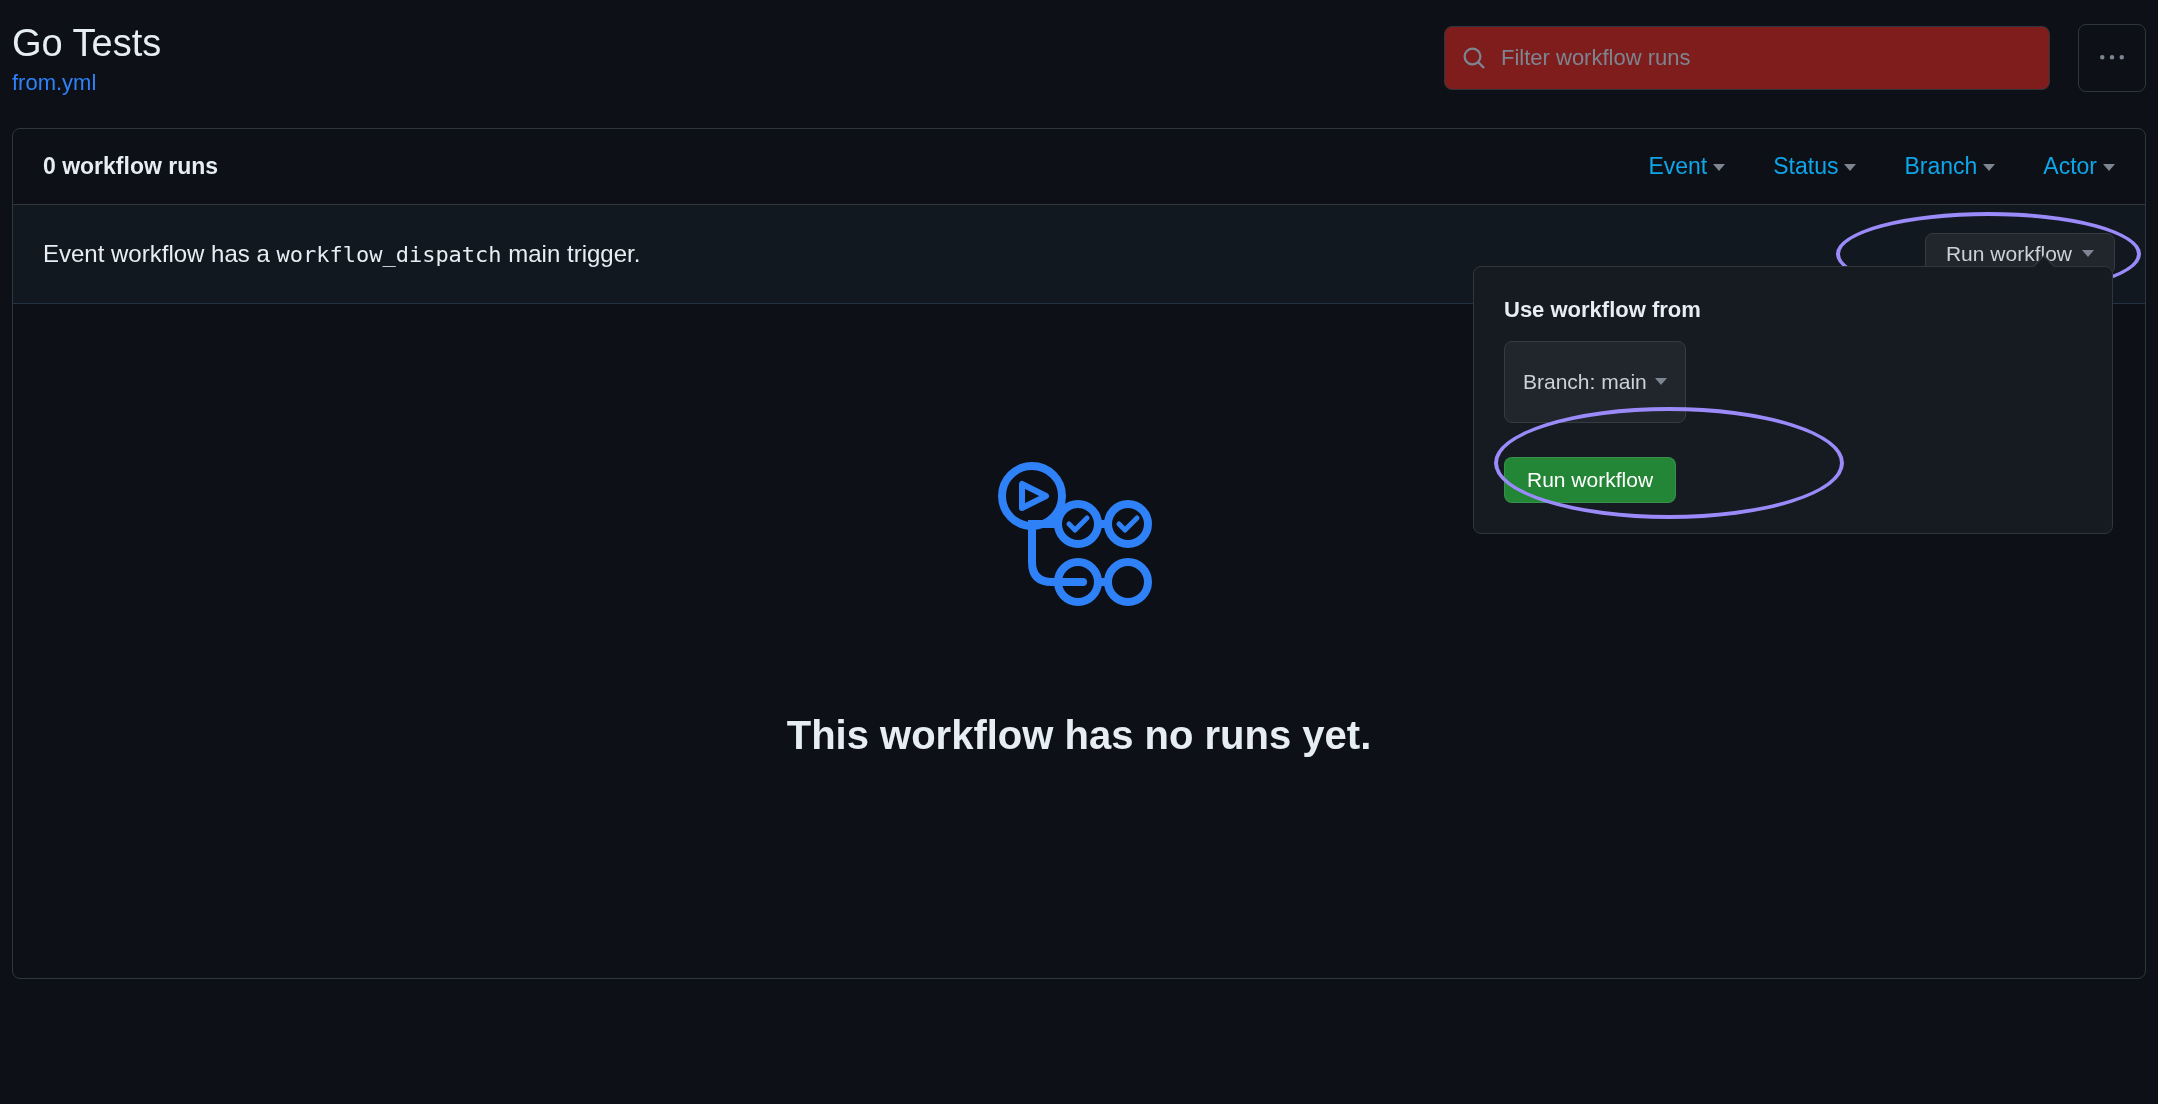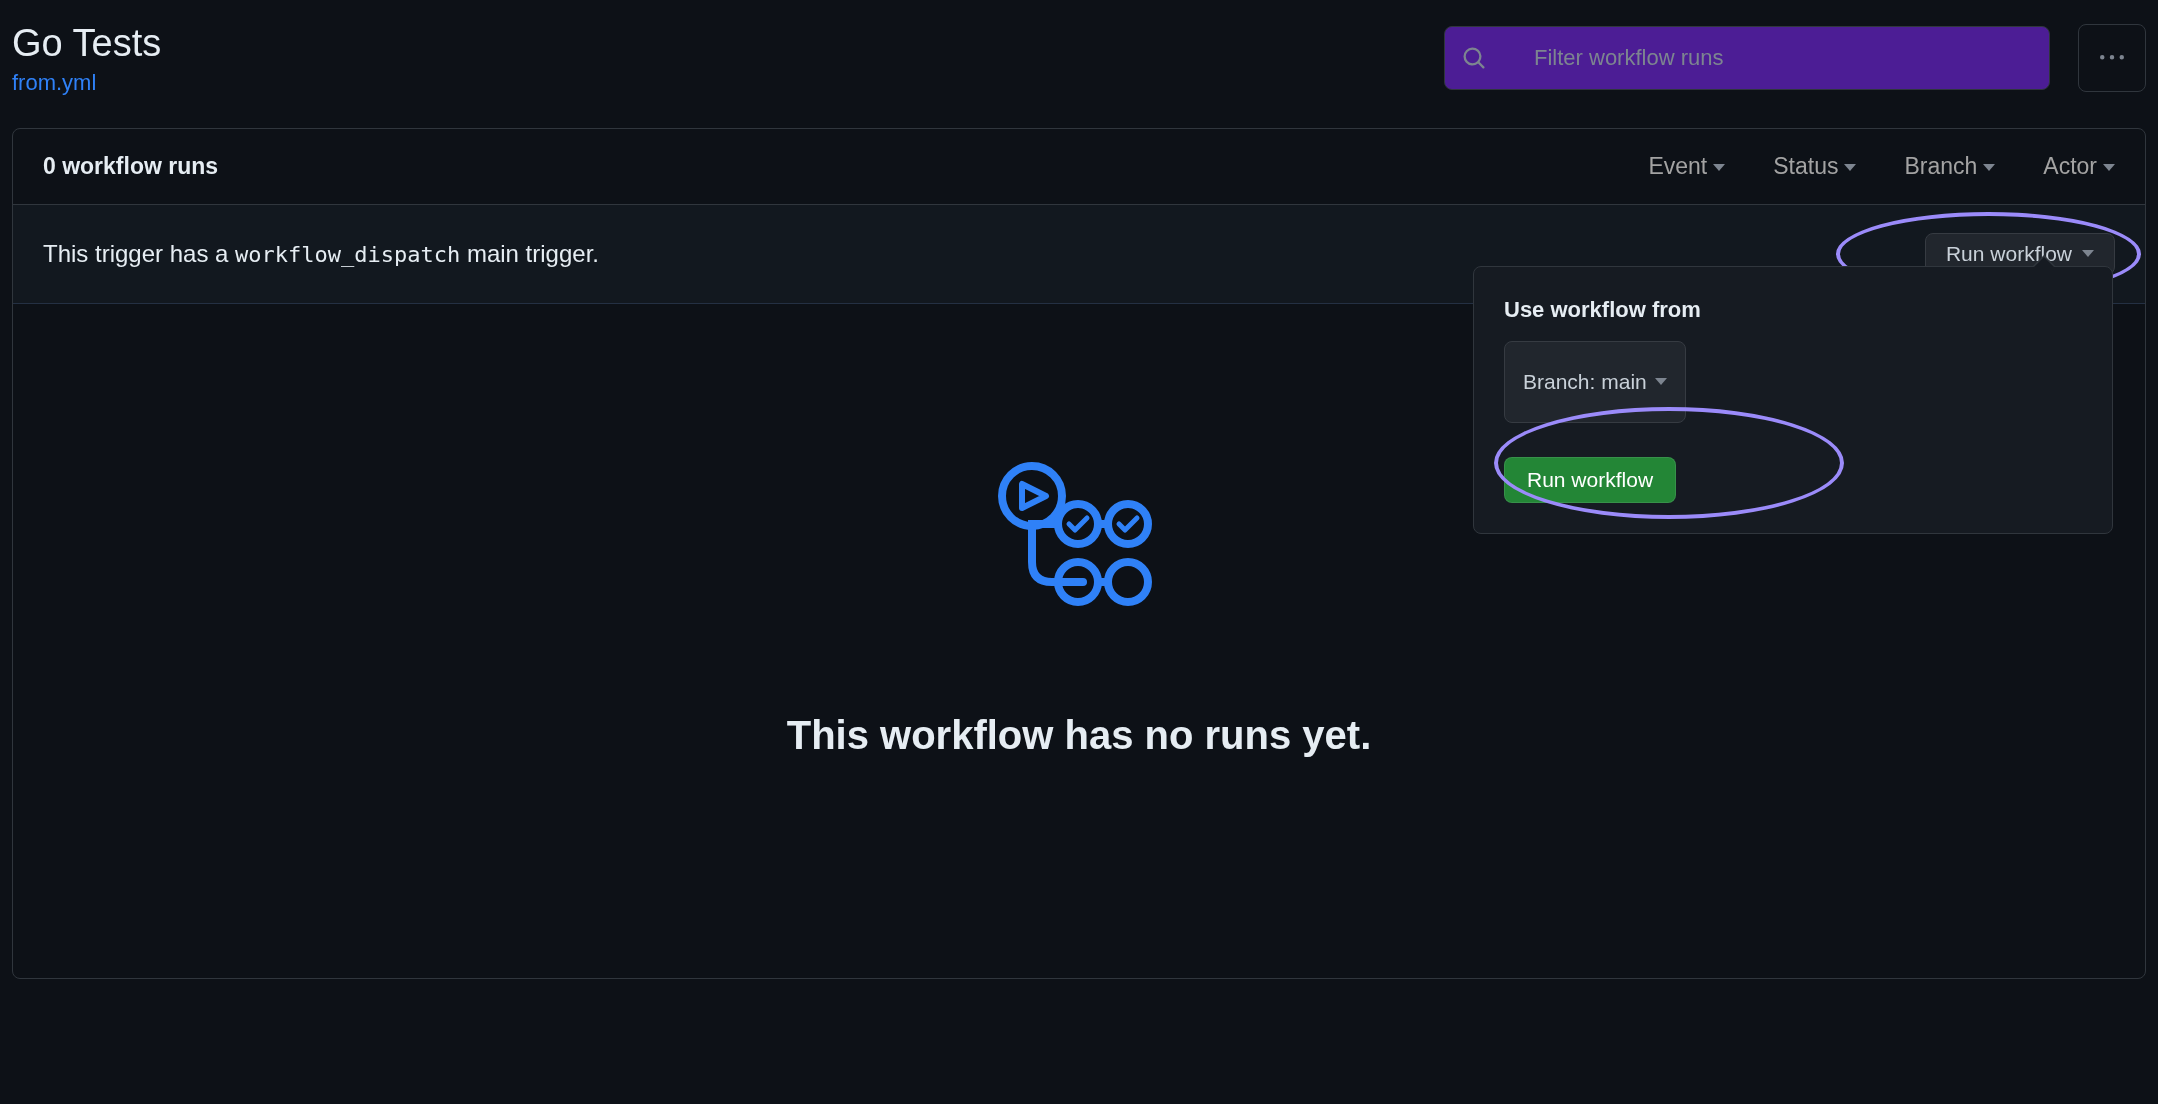--- a/index.html
+++ b/index.html
@@ -58,24 +58,24 @@
       top: 50%;
       transform: translateY(-50%);
       width: 24px;
       height: 24px;
       fill: #7d8590;
     }
     
     .search-input {
       width: 100%;
       height: 64px;
-      background: #4c1d95;
+      background: #7f1d1d;
       border: 1px solid #30363d;
       border-radius: 8px;
-      padding: 5px 12px 5px 89px;
+      padding: 5px 12px 5px 56px;
       color: #e6edf3;
       font-size: 22px;
       outline: none;
     }
     
     .search-input::placeholder {
       color: #7d8590;
     }
     
     .kebab-btn {
@@ -120,21 +120,21 @@
     
     .filter-group {
       display: flex;
       gap: 48px;
     }
     
     .filter-dd {
       display: flex;
       align-items: center;
       gap: 6px;
-      color: #a3a3a3;
+      color: #0ea5e9;
       font-size: 23px;
       cursor: pointer;
       background: none;
       border: none;
     }
     
     .caret-down {
       width: 0;
       height: 0;
       border-left: 6px solid transparent;
@@ -337,21 +337,21 @@
         </button>
         <button class="filter-dd">
           <span>Actor</span>
           <span class="caret-down"></span>
         </button>
       </div>
     </div>
 
     <div class="dispatch-row">
       <div class="dispatch-text">
-        <span>This trigger has a </span><code>workflow_dispatch</code><span> main trigger.</span>
+        <span>Event workflow has a </span><code>workflow_dispatch</code><span> main trigger.</span>
       </div>
       <button class="run-workflow-btn">
         <span>Run workflow</span>
         <span class="caret-small"></span>
       </button>
       <div class="circle-annotation-1"></div>
     </div>
 
     <div class="popover">
       <div class="popover-heading">Use workflow from</div>

